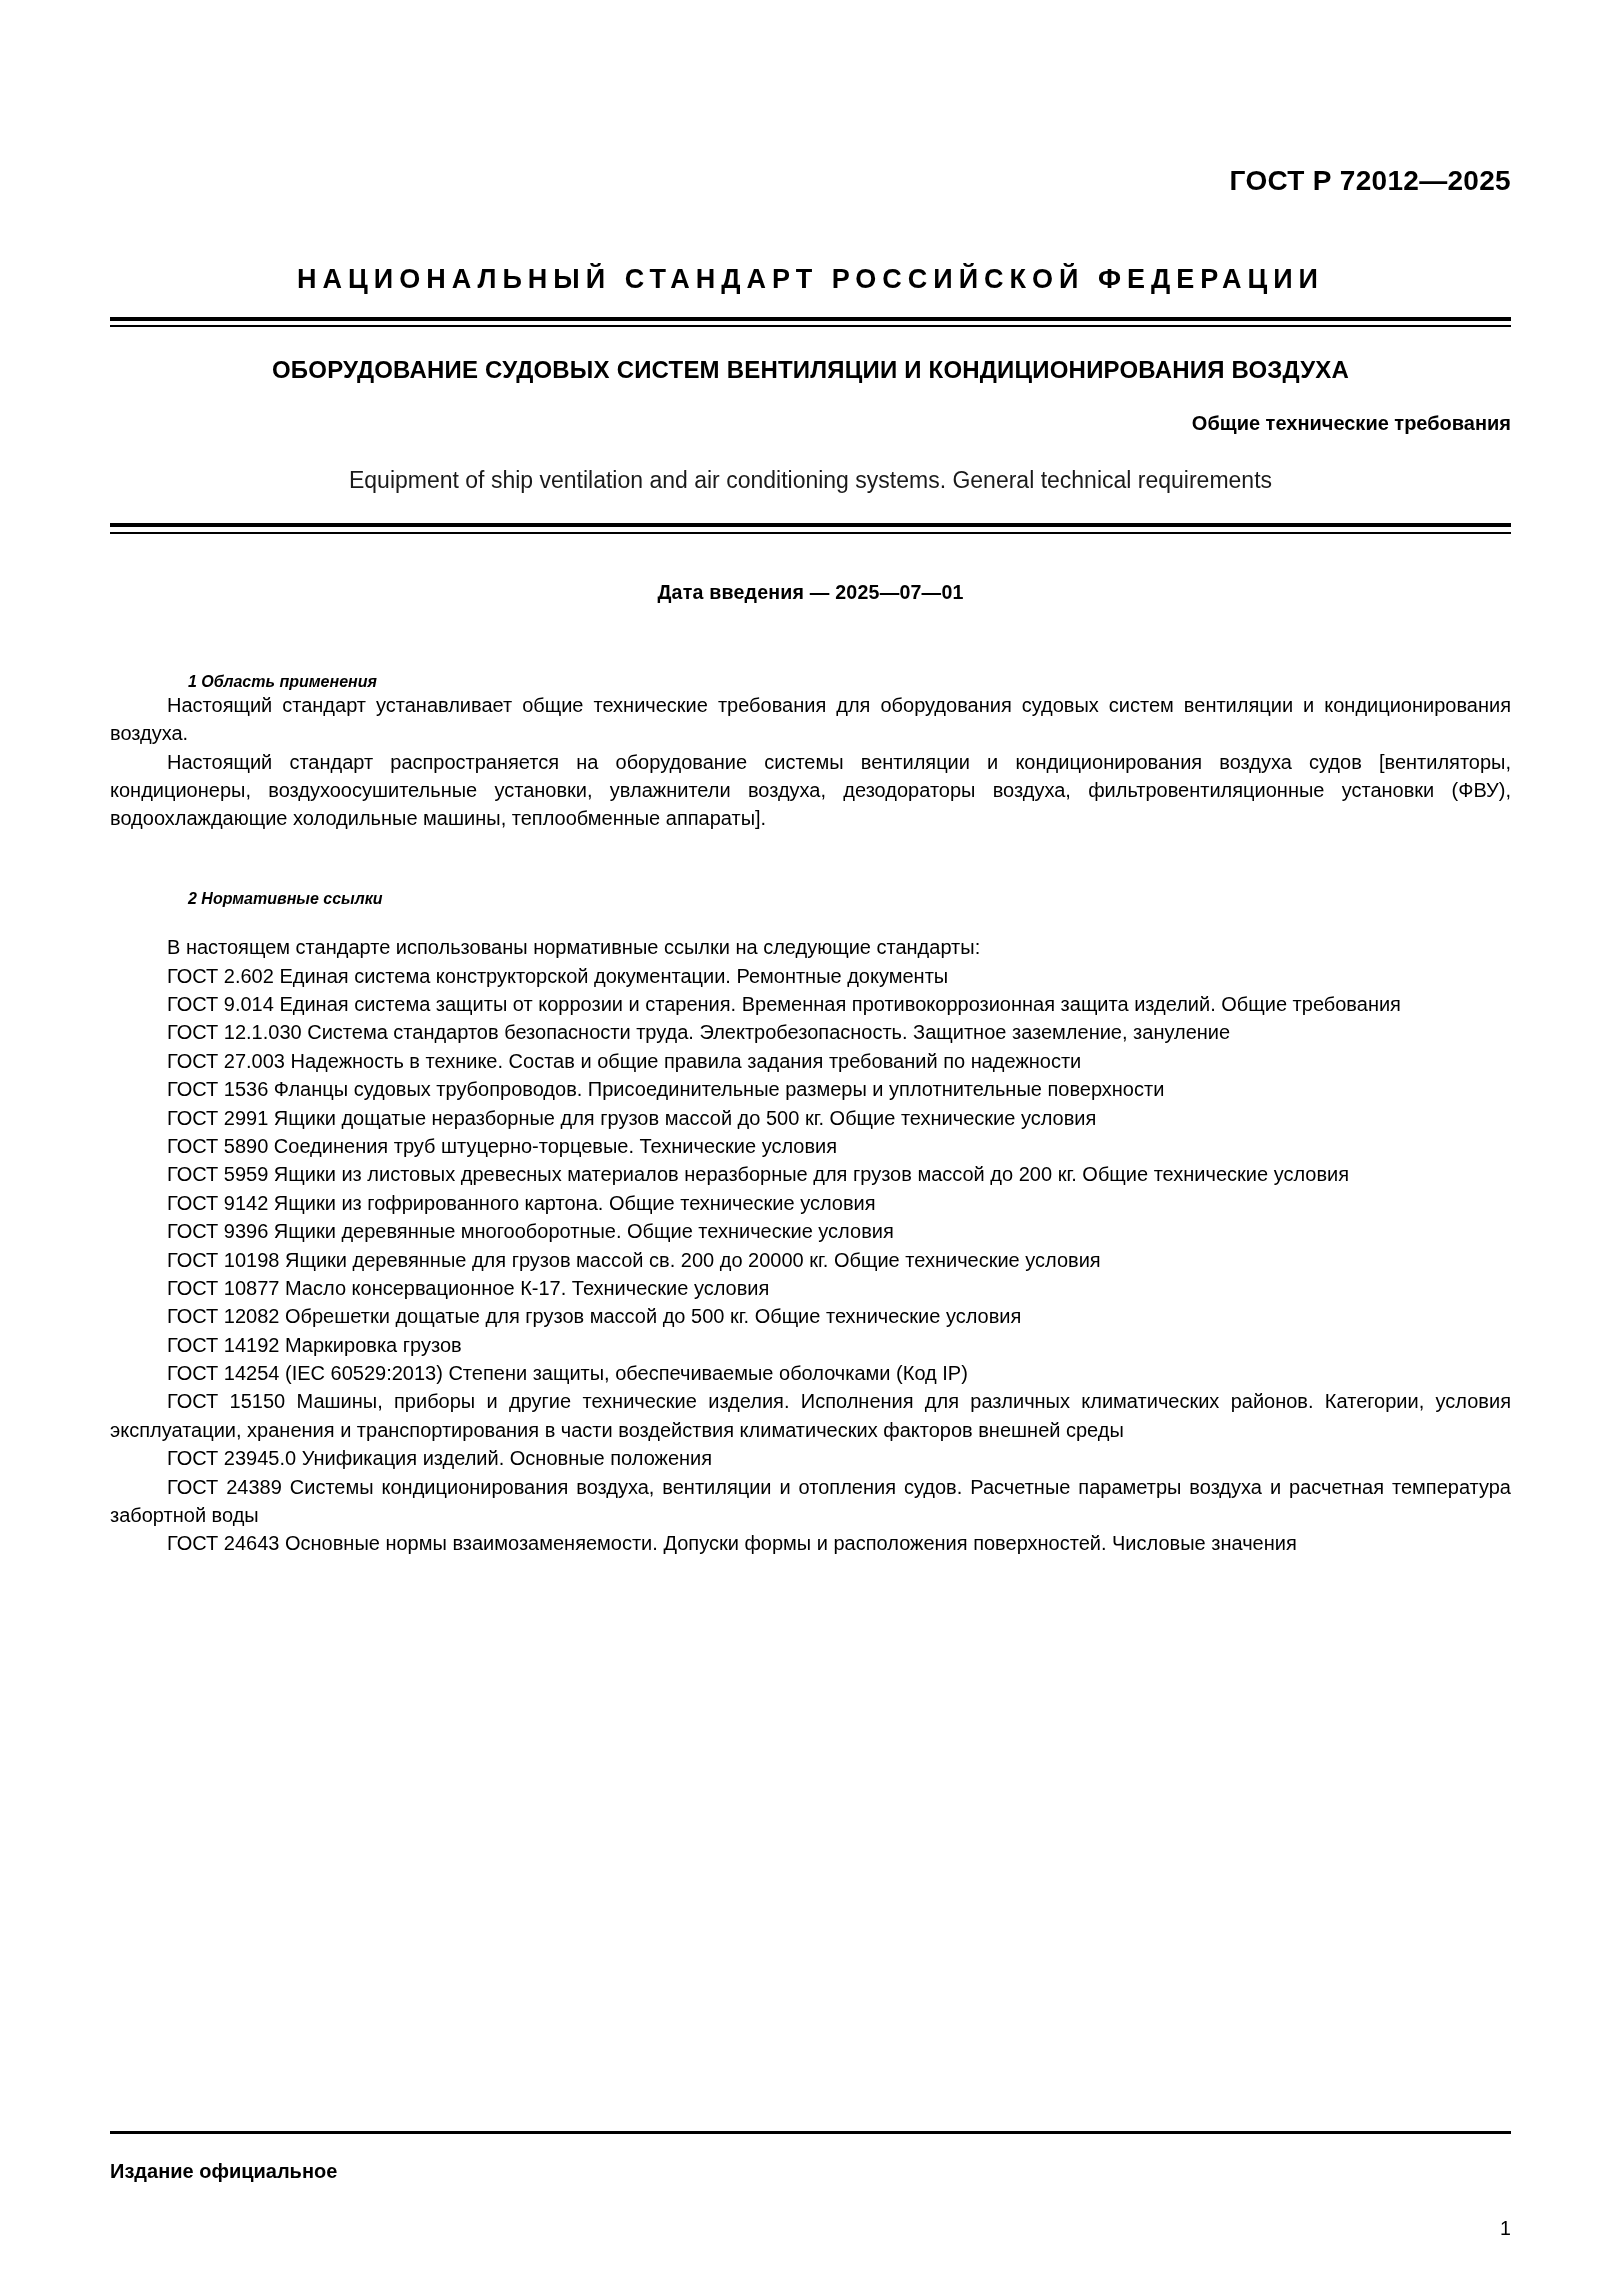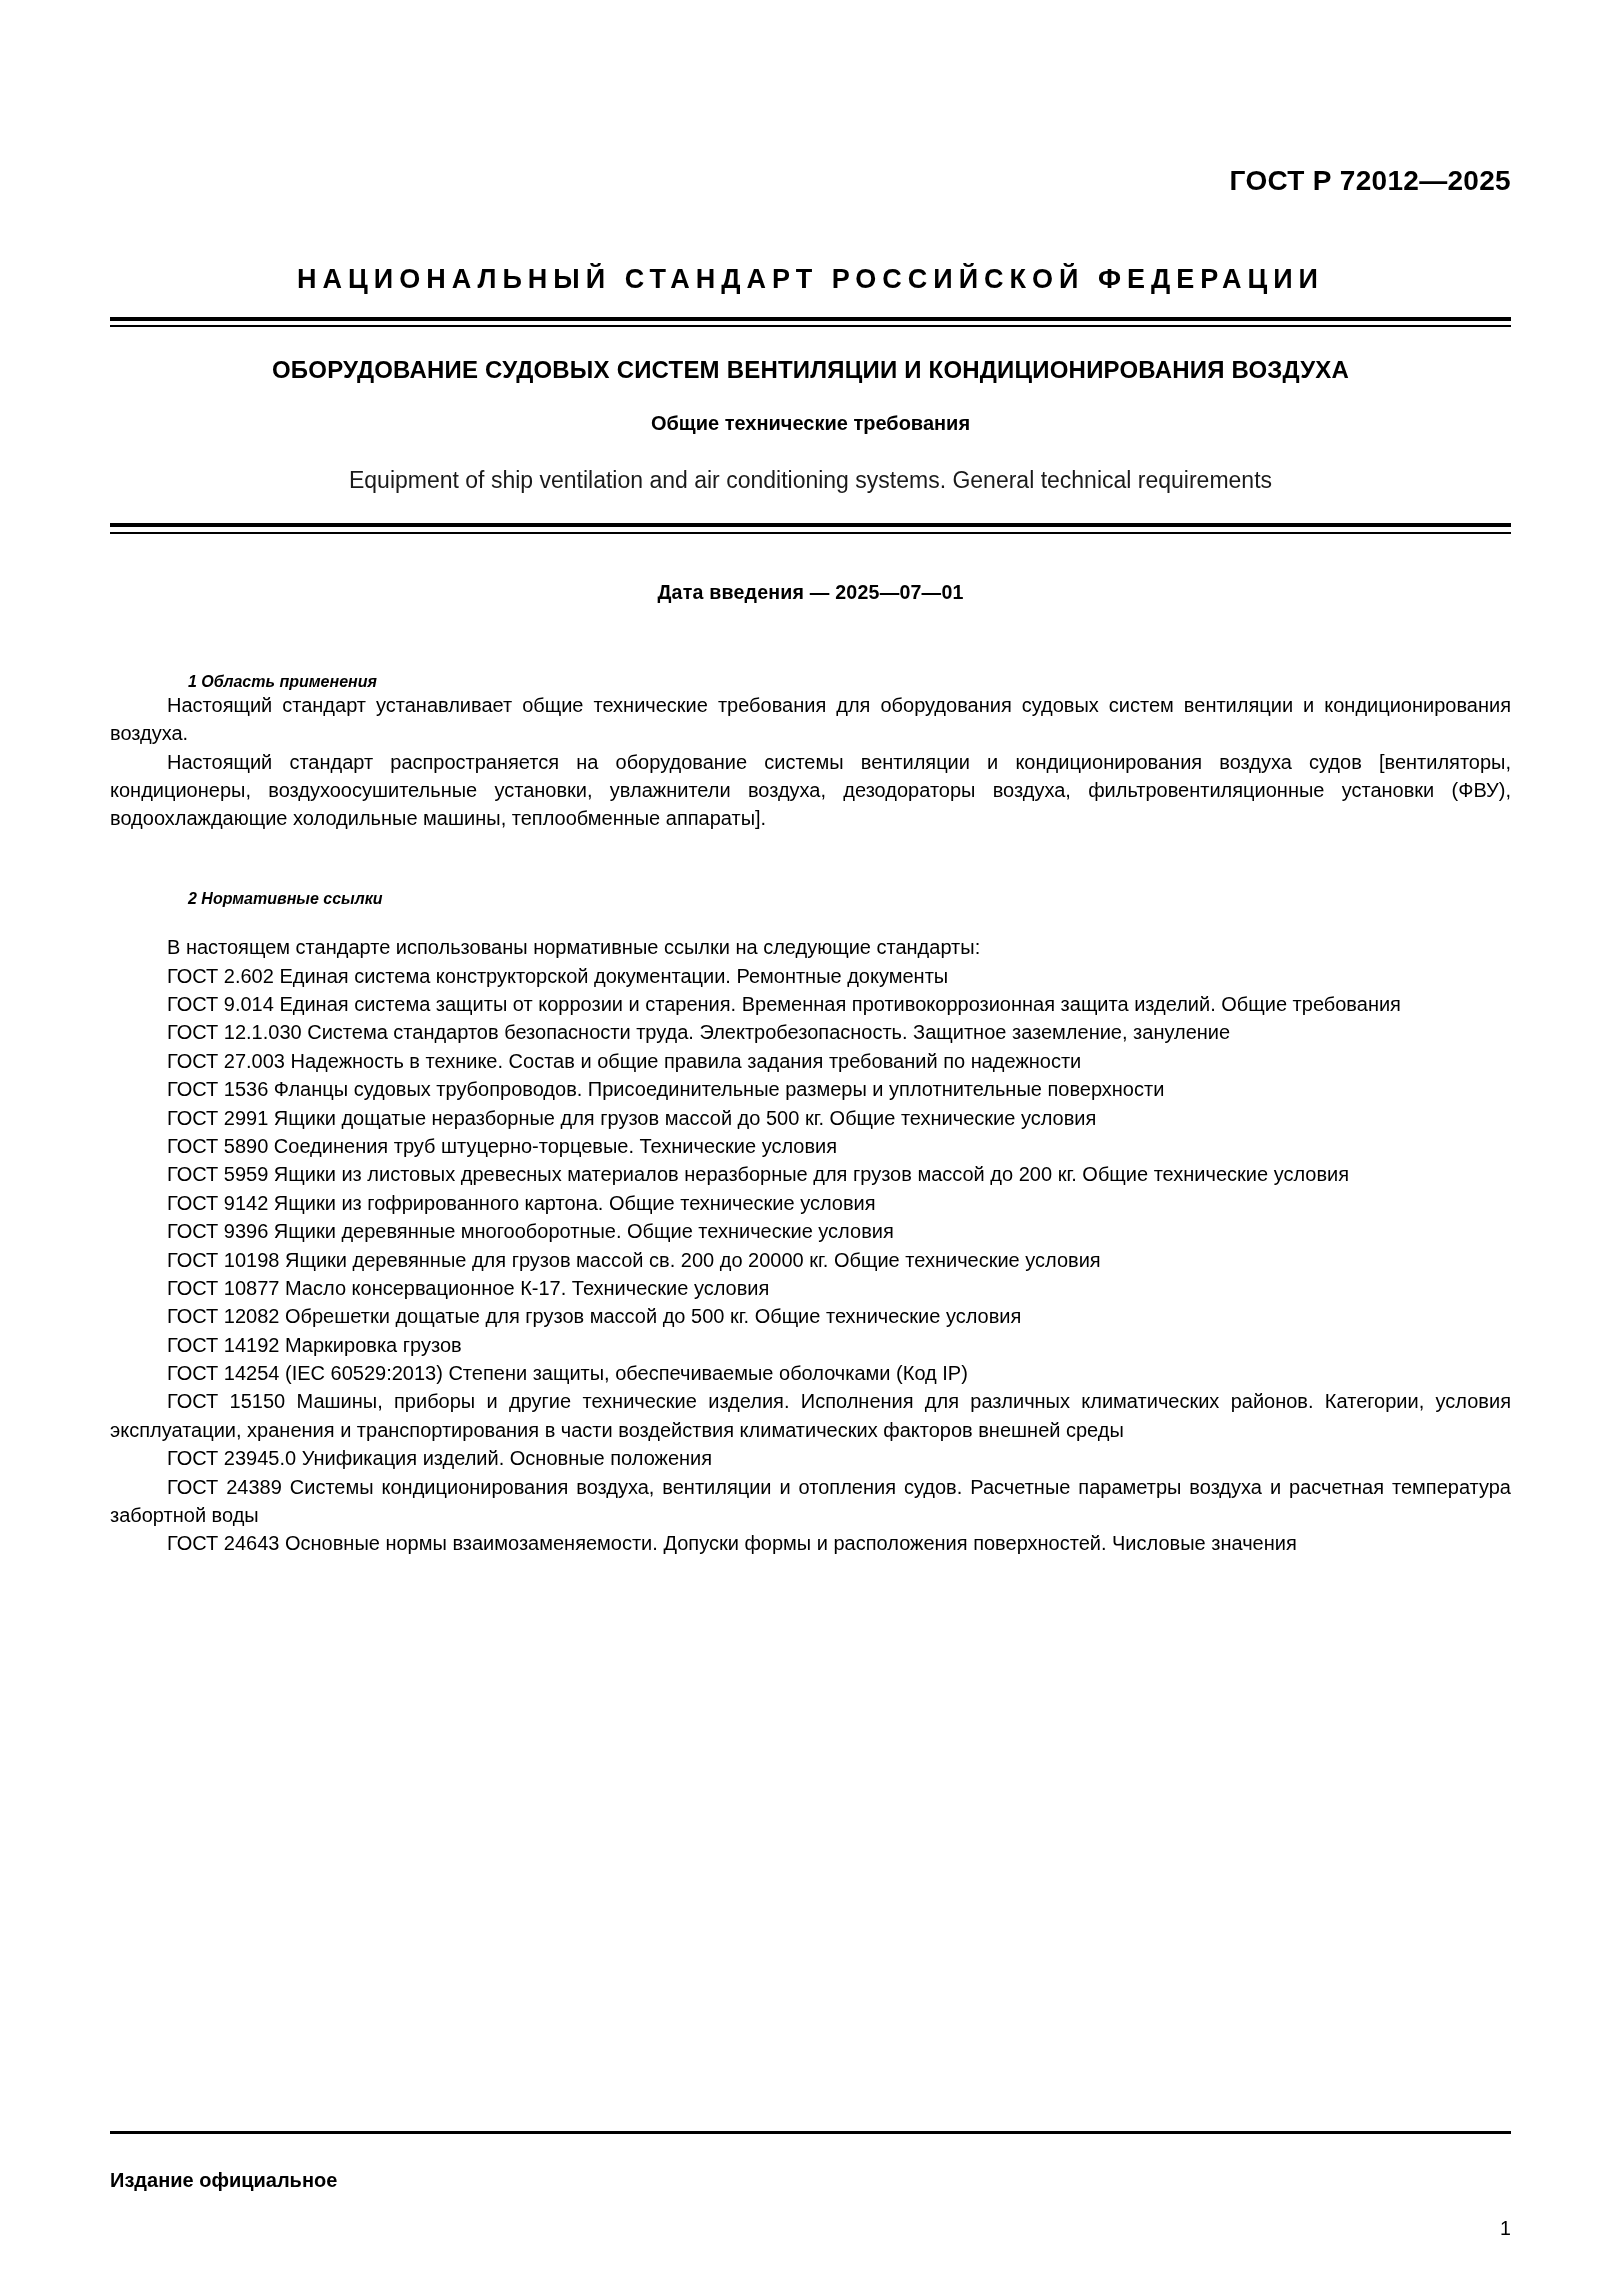--- a/index.html
+++ b/index.html
@@ -50,20 +50,21 @@
   }
   .title-main {
     font-size: 24px;
     font-weight: bold;
     letter-spacing: 0.2px;
   }
   .title-sub {
     font-size: 20px;
     font-weight: bold;
     margin-top: 27.4px;
+    text-align: right;
   }
   .title-en {
     font-size: 23px;
     font-weight: normal;
     margin-top: 32px;
     color: #1a1a1a;
   }
   .rule-block-bottom {
     margin-top: 29px;
   }
@@ -115,21 +116,21 @@
     position: absolute;
     left: 110px;
     right: 110px;
     bottom: 167px;
     border: none;
     border-top: 3.9px solid #000;
   }
   .footer-note {
     position: absolute;
     left: 110px;
-    bottom: 117px;
+    bottom: 126px;
     font-size: 20px;
     font-weight: bold;
   }
   .page-number {
     position: absolute;
     right: 110px;
     bottom: 69px;
     font-size: 19.6px;
   }
 </style>

